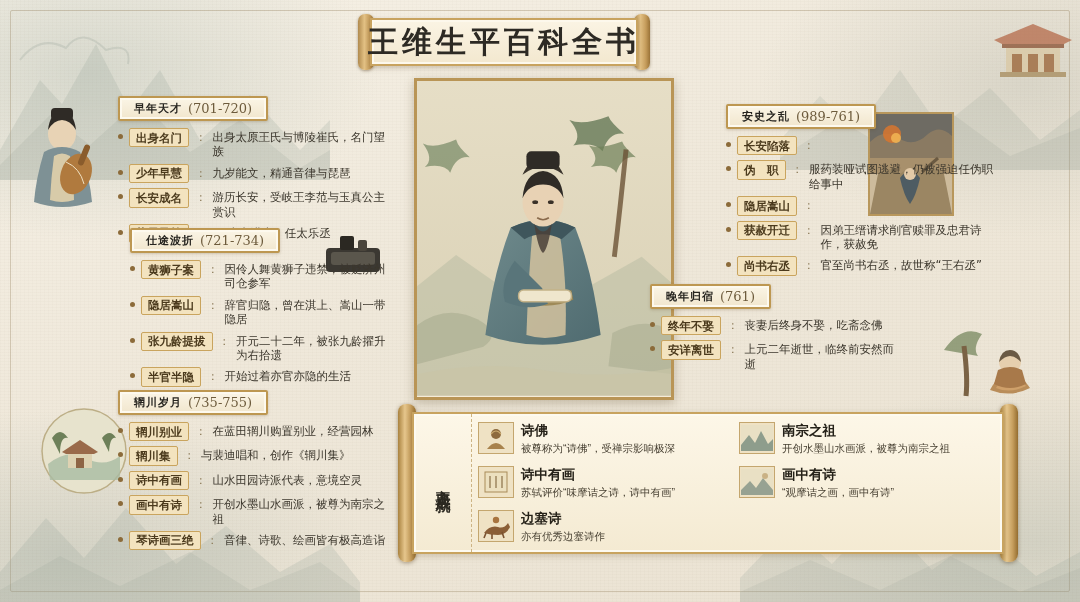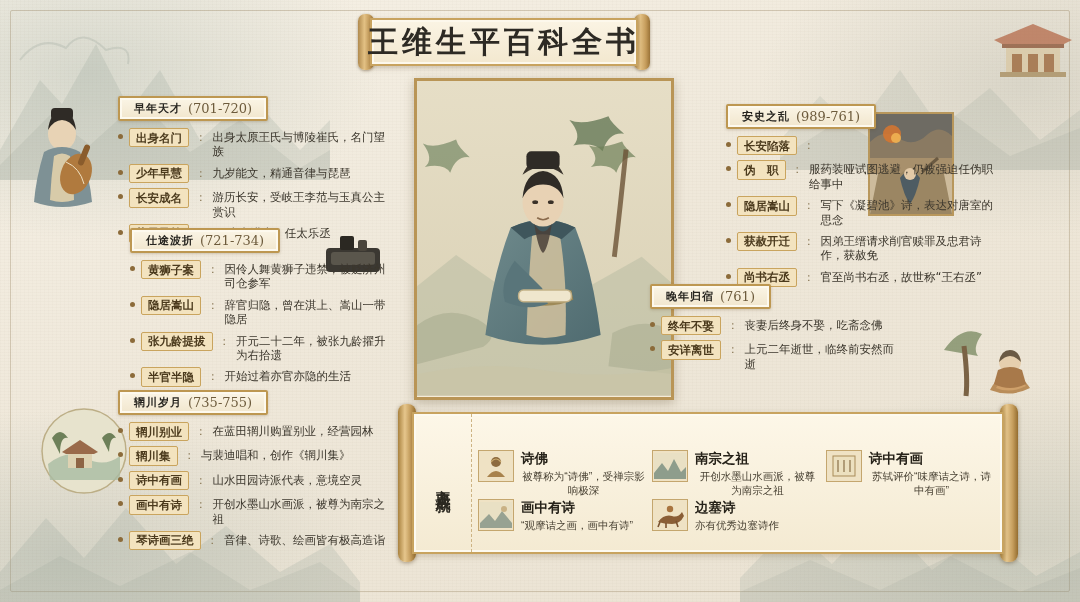--- a/index.html
+++ b/index.html
@@ -143,23 +143,23 @@
     display:flex; align-items:center; justify-content:center;
     border-right:1px dashed #cdb484;
   }
   .ach-title span{
     font-family:"DejaVu Serif", serif;
     font-weight:bold; font-size:15px; color:#2b2820;
     writing-mode:vertical-rl; letter-spacing:3px;
   }
   .ach-grid{
     flex:1 1 auto; display:grid;
-    grid-template-columns:1fr 1fr 1fr;
+    grid-template-columns:1fr 1fr;
     grid-template-rows:1fr 1fr;
-    padding:8px 8px 8px 6px; gap:2px 6px;margin-top:28px;
+    padding:8px 8px 8px 6px; gap:2px 6px;
   }
   .ach-item{ display:flex; gap:7px; align-items:flex-start; }
   .ach-ico{
     flex:0 0 auto; width:36px; height:32px;
     border:1px solid #c4a66e; background:#efe2c4;
     display:flex; align-items:center; justify-content:center;
     overflow:hidden;
   }
   .ach-txt{ min-width:0; }
   .ach-h{
@@ -458,21 +458,20 @@
     <div class="row">
         <span class="dot"></span>
         <span class="tag">伪　职</span>
         <span class="sep">：</span>
         <span class="desc">服药装哑试图逃避，仍被强迫任伪职给事中</span>
       </div>
     <div class="row">
         <span class="dot"></span>
         <span class="tag">隐居嵩山</span>
         <span class="sep">：</span>
-        <span class="desc">写下《凝碧池》诗，表达对唐室的思念</span>
       </div>
     <div class="row">
         <span class="dot"></span>
         <span class="tag">获赦开迁</span>
         <span class="sep">：</span>
         <span class="desc">因弟王缙请求削官赎罪及忠君诗作，获赦免</span>
       </div>
     <div class="row">
         <span class="dot"></span>
         <span class="tag">尚书右丞</span>

